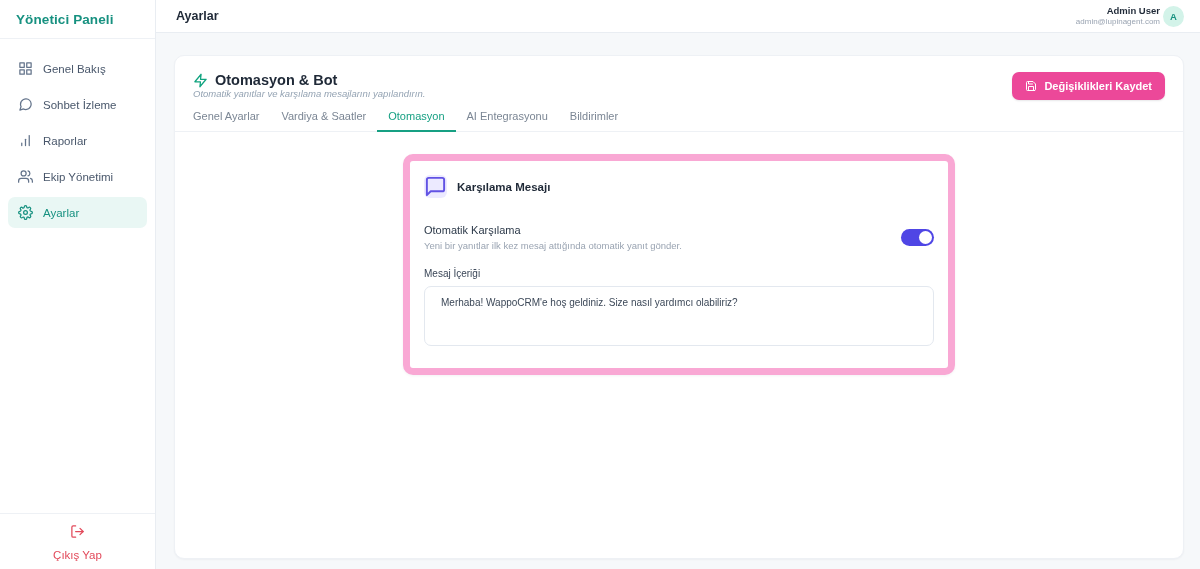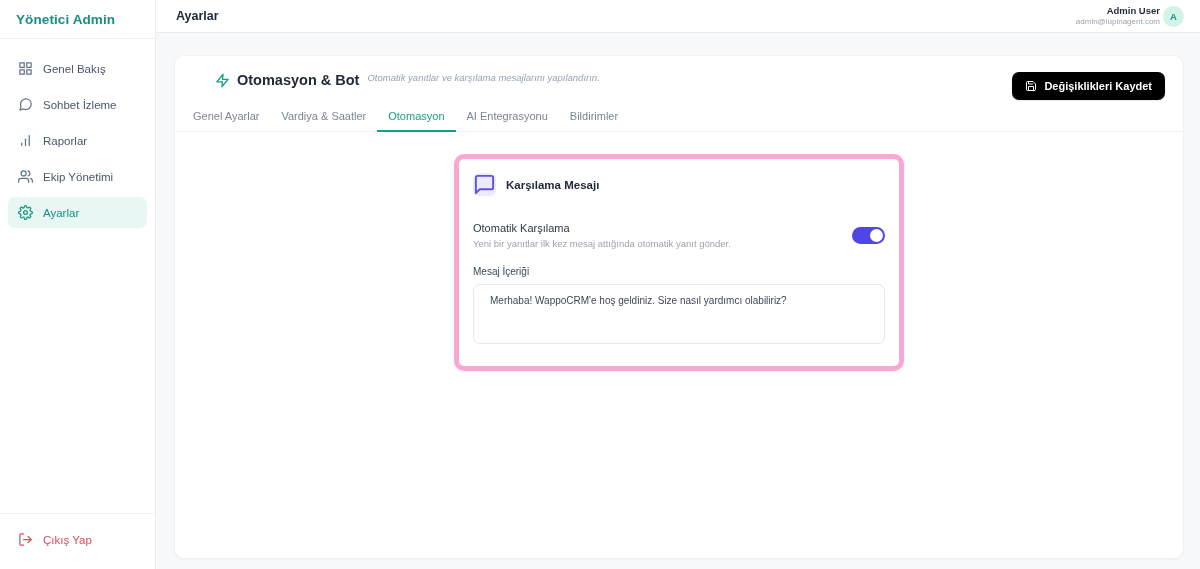--- a/index.html
+++ b/index.html
@@ -38,21 +38,21 @@
   }
   .nav-item .ic { width: 15px; height: 15px; display: block; flex: 0 0 15px; color: #64748b; }
   .nav-label { font-size: 11.5px; color: #49576b; white-space: nowrap; }
   .nav-item.active { background: #e9f7f4; }
   .nav-item.active .ic { color: #179180; }
   .nav-item.active .nav-label { color: #179180; }
 
   .sidebar-foot { border-top: 1px solid #eef1f5; padding: 10px 8px 14px 8px; }
   .logout {
     display: flex; align-items: center; gap: 10px;
-    height: 31px; padding: 0 10px; border-radius: 7px; cursor: pointer;
+    height: 31px; padding: 0 10px; border-radius: 7px; cursor: pointer; flex-direction: column;
   }
   .logout .ic { width: 15px; height: 15px; flex: 0 0 15px; color: #e2495a; }
   .logout-label { font-size: 11.5px; color: #e2495a; }
 
   
   .main { flex: 1 1 auto; display: flex; flex-direction: column; background: #f6f8fa; min-width: 0; }
 
   .topbar {
     height: 33px; background: #ffffff;
     border-bottom: 1px solid #e9edf2;
@@ -78,29 +78,29 @@
     background: #ffffff;
     border: 1px solid #eef1f5;
     border-radius: 10px;
     height: 100%;
     box-shadow: 0 1px 2px rgba(16,24,40,.04);
     display: flex; flex-direction: column;
     overflow: hidden;
   }
 
   .panel-head { padding: 16px 18px 0 18px; display: flex; align-items: flex-start; }
-  .ph-left { display: flex; flex-direction: row; gap: 8px; margin-left: 22px; }
+  .ph-left { display: flex; flex-direction: column; gap: 0; }
   .ph-title-row { display: flex; align-items: center; gap: 7px; }
   .bolt { width: 15px; height: 15px; color: #10a37f; display: block; }
   .ph-title { font-size: 14.5px; font-weight: bold; color: #1f2937; }
   .ph-sub { font-size: 9.5px; color: #94a3b3; padding-left: 0; font-style: italic; }
 
   .save-btn {
     margin-left: auto;
-    background: #000000; color: #ffffff;
+    background: #ec4899; color: #ffffff;
     border: none; border-radius: 7px;
     height: 28px; padding: 0 13px;
     display: flex; align-items: center; gap: 7px;
     font-size: 11px; font-weight: bold;
     font-family: "Liberation Sans", sans-serif;
     cursor: pointer;
     box-shadow: 0 1px 2px rgba(16,24,40,.10);
   }
   .save-btn .ic { width: 12px; height: 12px; display: block; }
 
@@ -115,23 +115,23 @@
     cursor: pointer; white-space: nowrap;
     border-bottom: 2px solid transparent;
     margin-bottom: -1px;
   }
   .tab:first-child { padding-left: 0; }
   .tab.active { color: #17a083; border-bottom-color: #17a083; font-weight: normal; }
 
   .panel-body { flex: 1 1 auto; padding: 22px 0 0 0; display: flex; justify-content: center; }
 
   .card {
-    width: 450px;
-    background: #ffffff;
-    border: 5px solid #f9a8d4;
+    width: 552px;
+    background: #ffffff;
+    border: 7px solid #f9a8d4;
     border-radius: 10px;
     box-shadow: 0 1px 3px rgba(16,24,40,.05);
     padding: 14px 14px 18px 14px;
     align-self: flex-start;
     height: fit-content;
   }
   .card-head { display: flex; align-items: center; gap: 10px; margin-bottom: 26px; }
   .card-ic-box {
     width: 23px; height: 23px; border-radius: 6px;
     background: #eceaff; color: #6152e4;
@@ -167,21 +167,21 @@
     resize: none; outline: none; line-height: 1.4;
   }
 </style>
 </head>
 <body>
 
 <div class="app">
 
   <aside class="sidebar">
     <div class="brand">
-      <span class="brand-title">Yönetici Admin</span>
+      <span class="brand-title">Yönetici Paneli</span>
     </div>
 
     <nav class="nav">
 
       <div class="nav-item">
         <span class="ic">
           <svg viewBox="0 0 24 24" fill="none" stroke="currentColor" stroke-width="2" stroke-linecap="round" stroke-linejoin="round">
               <rect x="3" y="3" width="7" height="7"></rect>
               <rect x="14" y="3" width="7" height="7"></rect>
               <rect x="14" y="14" width="7" height="7"></rect>

